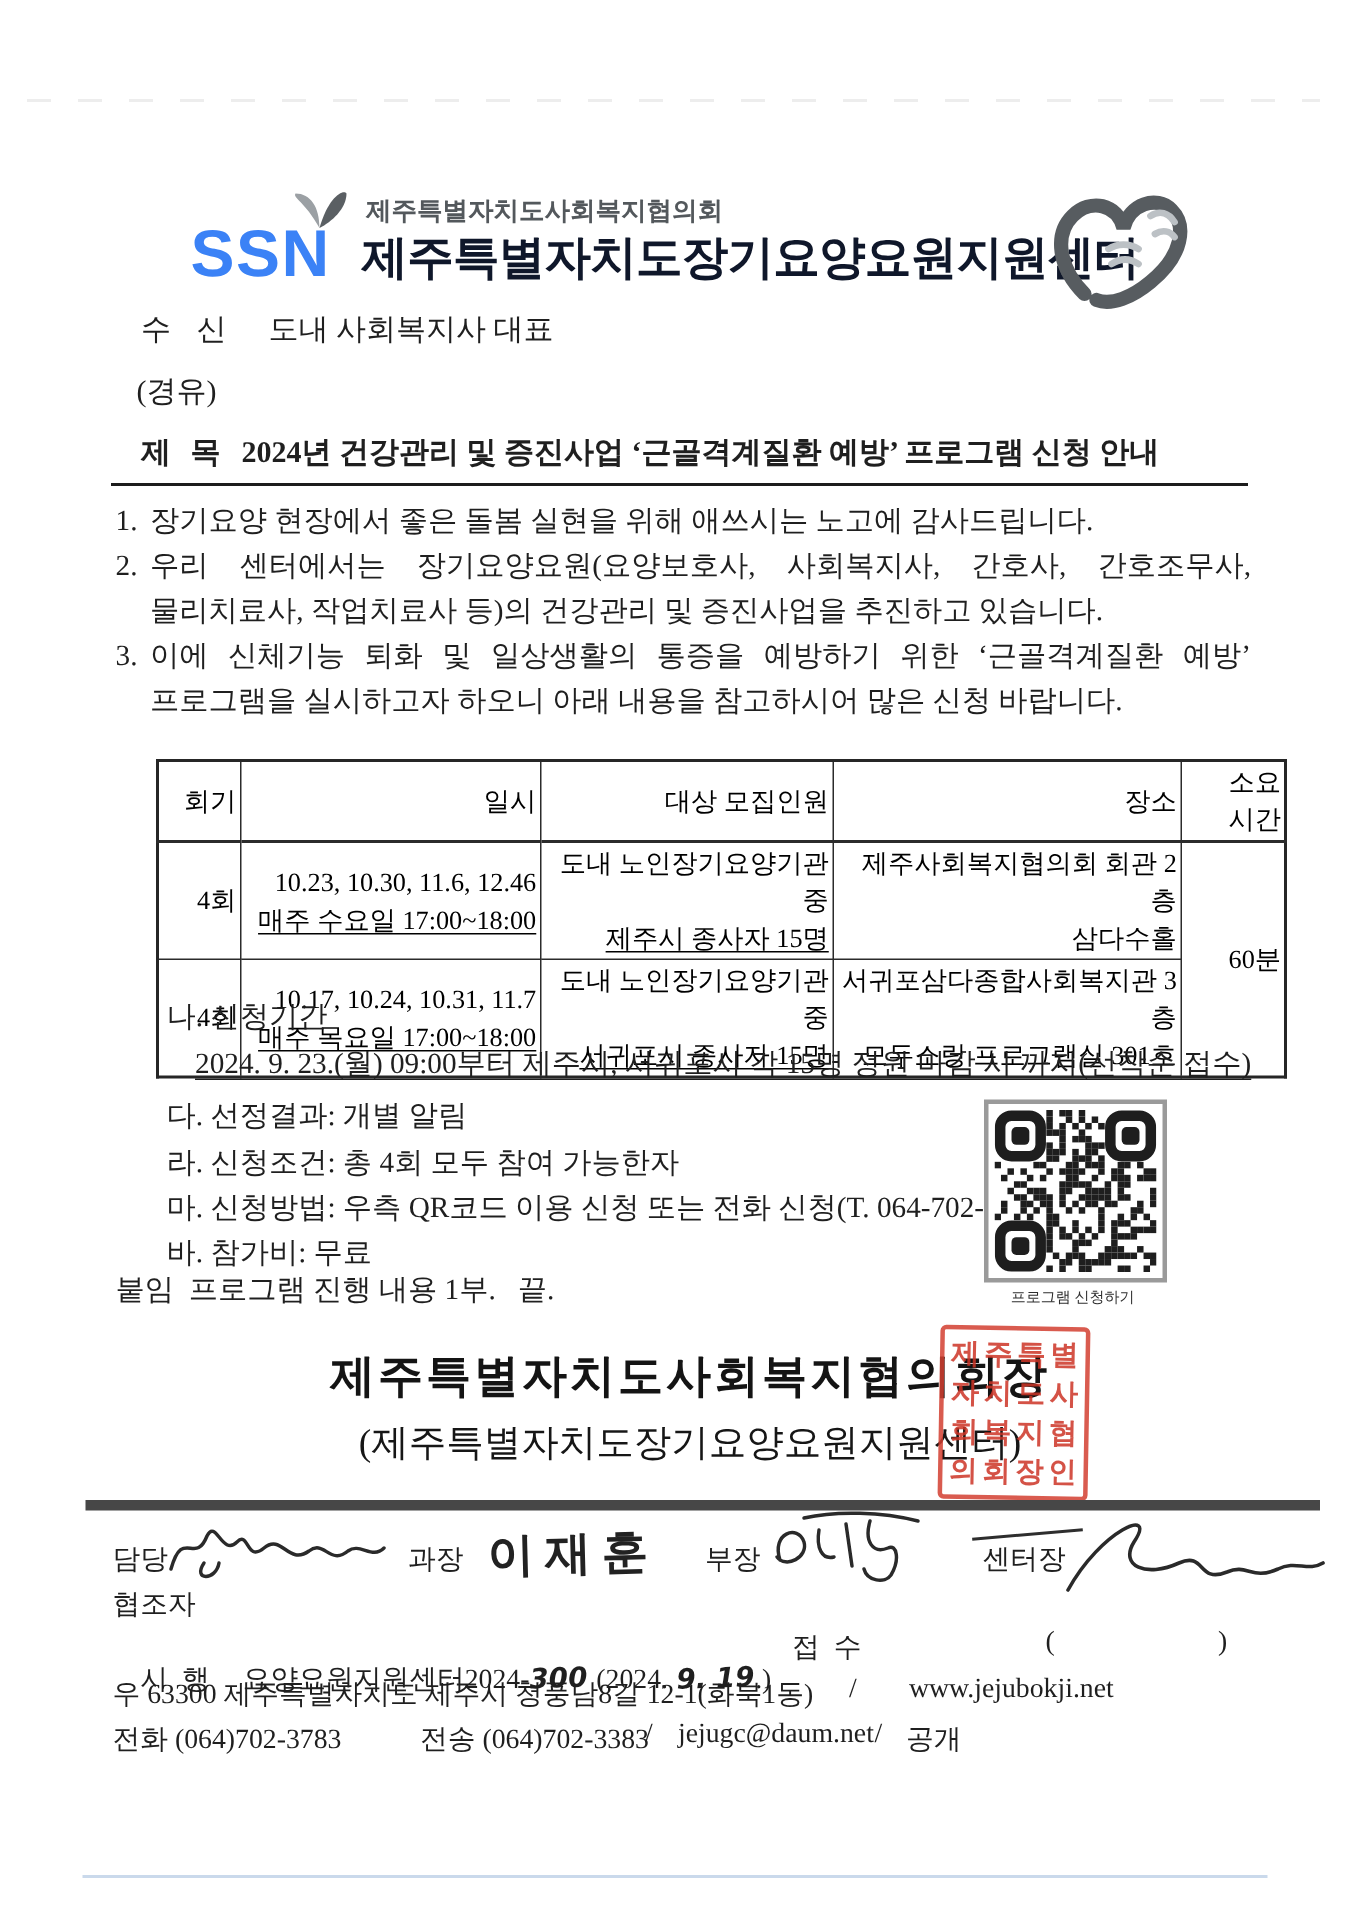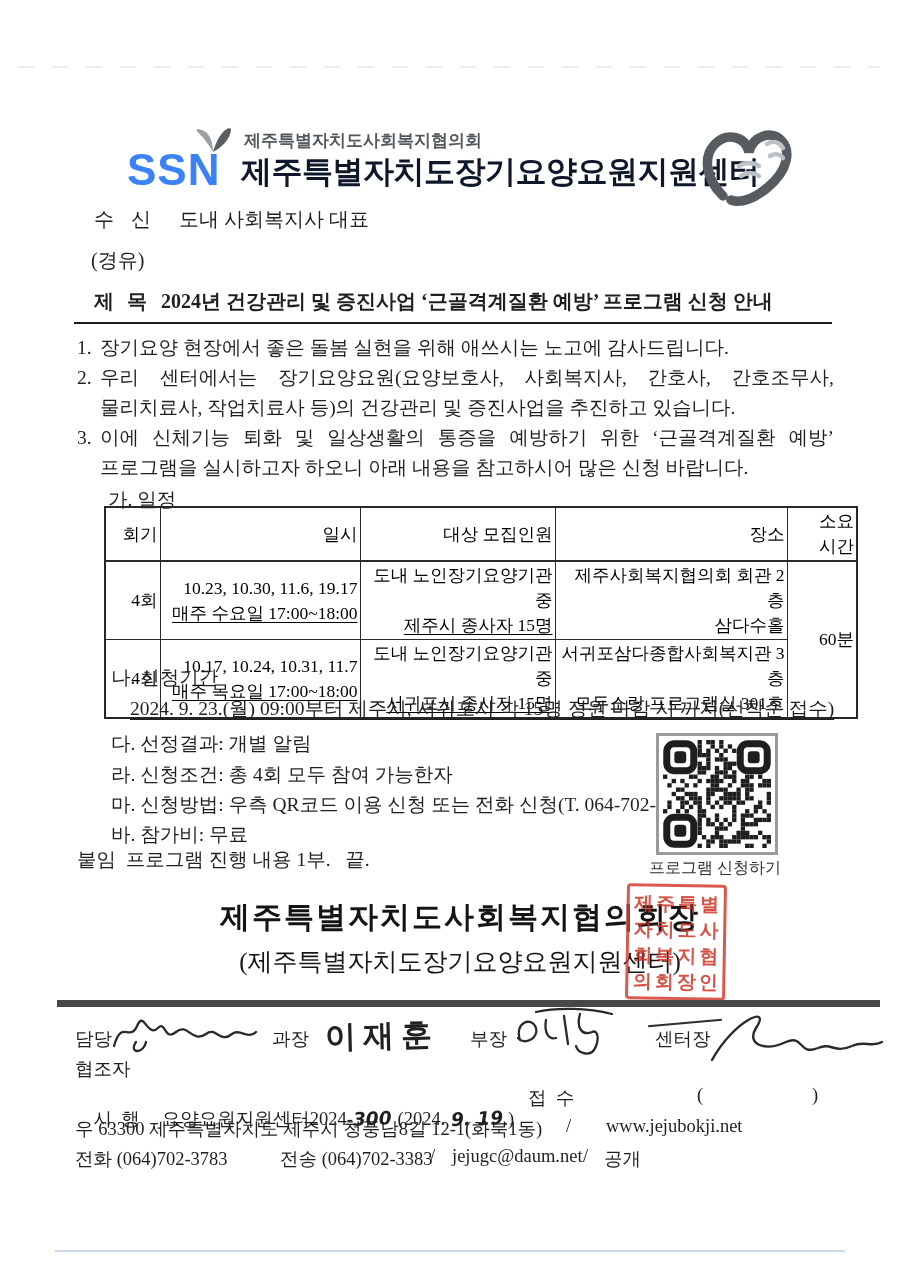--- a/index.html
+++ b/index.html
@@ -50,21 +50,21 @@
   .item-na{left:111px;top:664px;}
   .item-na-val{left:130px;top:695px;text-decoration:underline;text-underline-offset:4px;}
   .item-da{left:111px;top:730px;}
   .item-ra{left:111px;top:761px;}
   .item-ma{left:111px;top:791px;}
   .item-ba{left:111px;top:821px;}
   .attach{left:77px;top:846px;}
 
   
   .qr-box{position:absolute;left:656px;top:733px;width:108px;height:108px;border:3px solid #9a9a9a;background:#fff;padding:4px;}
-  .qr-caption{position:absolute;left:645px;top:858px;width:140px;text-align:center;font-size:16px;color:#2e2e2e;}
+  .qr-caption{position:absolute;left:645px;top:858px;width:140px;text-align:center;font-size:10px;color:#2e2e2e;}
 
   
   .sig-title{position:absolute;left:10px;top:897px;width:900px;text-align:center;
              font-size:30px;letter-spacing:2px;font-weight:600;color:#141414;}
   .sig-sub{position:absolute;left:10px;top:945px;width:900px;text-align:center;font-size:25px;font-weight:500;color:#161616;}
   .seal{position:absolute;left:626px;top:884px;width:100px;height:116px;border:3.5px solid rgba(210,62,48,.85);
         border-radius:4px;transform:rotate(1deg);display:grid;grid-template-columns:repeat(4,1fr);
         grid-auto-rows:1fr;align-items:center;justify-items:center;color:rgba(204,52,38,.85);
         font-weight:700;font-size:19px;line-height:1;padding:3px;box-sizing:border-box;}
 
@@ -125,21 +125,20 @@
       <span class="ptext">장기요양 현장에서 좋은 돌봄 실현을 위해 애쓰시는 노고에 감사드립니다.</span>
     </div>
     <div class="para">
       <span class="num">2.</span>
       <span class="ptext">우리 센터에서는 장기요양요원(요양보호사, 사회복지사, 간호사, 간호조무사, 물리치료사, 작업치료사 등)의 건강관리 및 증진사업을 추진하고 있습니다.</span>
     </div>
     <div class="para">
       <span class="num">3.</span>
       <span class="ptext">이에 신체기능 퇴화 및 일상생활의 통증을 예방하기 위한 ‘근골격계질환 예방’ 프로그램을 실시하고자 하오니 아래 내용을 참고하시어 많은 신청 바랍니다.</span>
     </div>
-    <div class="ga-label">가. 일정</div>
   </div>
 
   <table class="sched">
     <colgroup>
         <col style="width:55px">
         <col style="width:200px">
         <col style="width:195px">
         <col style="width:232px">
         <col style="width:70px">
       </colgroup>
@@ -147,21 +146,21 @@
         <tr>
       <th>회기</th>
       <th>일시</th>
       <th>대상 모집인원</th>
       <th>장소</th>
       <th class="pre">소요
 시간</th>
     </tr>
     <tr>
       <td>4회</td>
-      <td><span>10.23, 10.30, 11.6, 19.17</span><br><span class="u">매주 수요일 17:00~18:00</span></td>
+      <td><span>10.23, 10.30, 11.6, 12.46</span><br><span class="u">매주 수요일 17:00~18:00</span></td>
       <td><span>도내 노인장기요양기관 중</span><br><span class="u">제주시 종사자 15명</span></td>
       <td><span>제주사회복지협의회 회관 2층</span><br><span>삼다수홀</span></td>
       <td rowspan="2">60분</td>
     </tr>
     <tr>
       <td>4회</td>
       <td><span>10.17, 10.24, 10.31, 11.7</span><br><span class="u">매주 목요일 17:00~18:00</span></td>
       <td><span>도내 노인장기요양기관 중</span><br><span class="u">서귀포시 종사자 15명</span></td>
       <td><span>서귀포삼다종합사회복지관 3층</span><br><span>모두소랑 프로그램실 301호</span></td>
     </tr>

